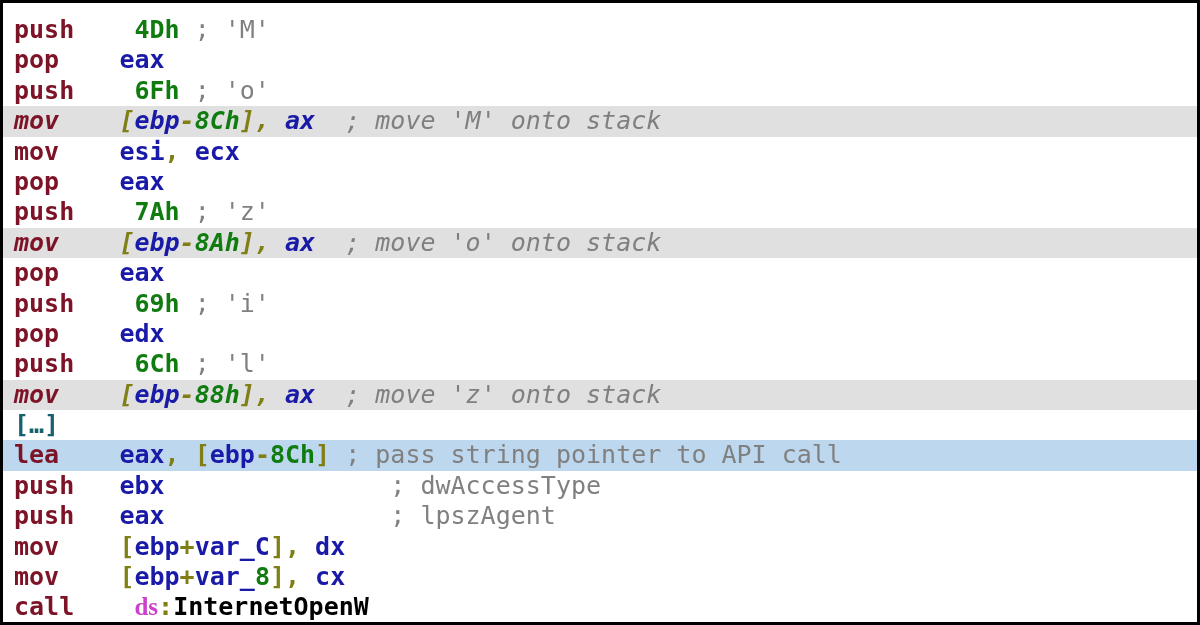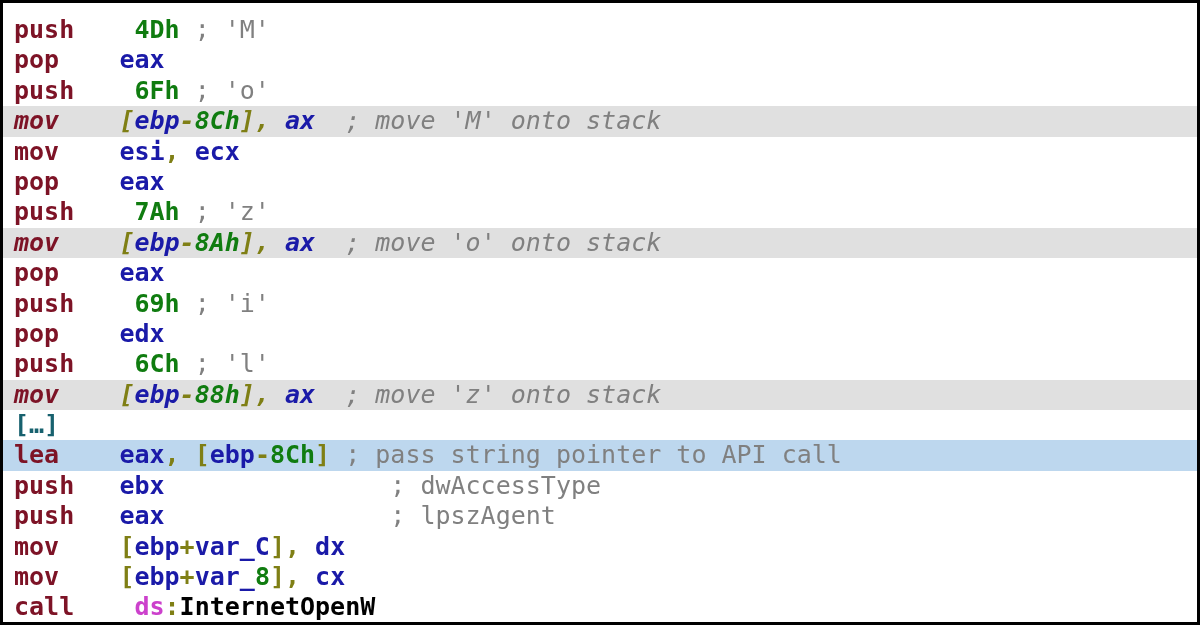--- a/index.html
+++ b/index.html
@@ -29,21 +29,21 @@
     width: 100%;
     box-sizing: border-box;
   }
   .hl-gray { background: var(--highlight_gray, #e0e0e0); font-style: italic; }
   .hl-blue { background: var(--highlight_blue, #bdd7ee); }
   .tk-m { color: var(--mnemonic, #7d1326); }
   .tk-r { color: var(--register, #1a1aa8); }
   .tk-n { color: var(--number, #107c10); }
   .tk-c { color: var(--comment, #808080); font-weight: normal; }
   .tk-p { color: var(--punctuation, #7f7f15); }
-  .tk-d { color: var(--segment_prefix, #cc41cc); }
+  .tk-d { color: var(--segment_prefix, #cc41cc); font-family: Liberation Serif, serif; }
   .tk-k { color: var(--api_name, #000000); }
   .tk-e { color: var(--collapsed_marker, #17616e); }
   .tk-s { color: transparent; }
 </style>
 </head>
 <body>
 
 <div class="window">
   <div class="listing"><div class="line"><span class="tk-m">push</span><span class="tk-s">    </span><span class="tk-n">4Dh</span><span class="tk-s"> </span><span class="tk-c">; 'M'</span></div><div class="line"><span class="tk-m">pop</span><span class="tk-s">    </span><span class="tk-r">eax</span></div><div class="line"><span class="tk-m">push</span><span class="tk-s">    </span><span class="tk-n">6Fh</span><span class="tk-s"> </span><span class="tk-c">; 'o'</span></div><div class="line hl-gray"><span class="tk-m">mov</span><span class="tk-s">    </span><span class="tk-p">[</span><span class="tk-r">ebp</span><span class="tk-p">-</span><span class="tk-n">8Ch</span><span class="tk-p">],</span><span class="tk-s"> </span><span class="tk-r">ax</span><span class="tk-s">  </span><span class="tk-c">; move 'M' onto stack</span></div><div class="line"><span class="tk-m">mov</span><span class="tk-s">    </span><span class="tk-r">esi</span><span class="tk-p">,</span><span class="tk-s"> </span><span class="tk-r">ecx</span></div><div class="line"><span class="tk-m">pop</span><span class="tk-s">    </span><span class="tk-r">eax</span></div><div class="line"><span class="tk-m">push</span><span class="tk-s">    </span><span class="tk-n">7Ah</span><span class="tk-s"> </span><span class="tk-c">; 'z'</span></div><div class="line hl-gray"><span class="tk-m">mov</span><span class="tk-s">    </span><span class="tk-p">[</span><span class="tk-r">ebp</span><span class="tk-p">-</span><span class="tk-n">8Ah</span><span class="tk-p">],</span><span class="tk-s"> </span><span class="tk-r">ax</span><span class="tk-s">  </span><span class="tk-c">; move 'o' onto stack</span></div><div class="line"><span class="tk-m">pop</span><span class="tk-s">    </span><span class="tk-r">eax</span></div><div class="line"><span class="tk-m">push</span><span class="tk-s">    </span><span class="tk-n">69h</span><span class="tk-s"> </span><span class="tk-c">; 'i'</span></div><div class="line"><span class="tk-m">pop</span><span class="tk-s">    </span><span class="tk-r">edx</span></div><div class="line"><span class="tk-m">push</span><span class="tk-s">    </span><span class="tk-n">6Ch</span><span class="tk-s"> </span><span class="tk-c">; 'l'</span></div><div class="line hl-gray"><span class="tk-m">mov</span><span class="tk-s">    </span><span class="tk-p">[</span><span class="tk-r">ebp</span><span class="tk-p">-</span><span class="tk-n">88h</span><span class="tk-p">],</span><span class="tk-s"> </span><span class="tk-r">ax</span><span class="tk-s">  </span><span class="tk-c">; move 'z' onto stack</span></div><div class="line"><span class="tk-e">[…]</span></div><div class="line hl-blue"><span class="tk-m">lea</span><span class="tk-s">    </span><span class="tk-r">eax</span><span class="tk-p">,</span><span class="tk-s"> </span><span class="tk-p">[</span><span class="tk-r">ebp</span><span class="tk-p">-</span><span class="tk-n">8Ch</span><span class="tk-p">]</span><span class="tk-s"> </span><span class="tk-c">; pass string pointer to API call</span></div><div class="line"><span class="tk-m">push</span><span class="tk-s">   </span><span class="tk-r">ebx</span><span class="tk-s">               </span><span class="tk-c">; dwAccessType</span></div><div class="line"><span class="tk-m">push</span><span class="tk-s">   </span><span class="tk-r">eax</span><span class="tk-s">               </span><span class="tk-c">; lpszAgent</span></div><div class="line"><span class="tk-m">mov</span><span class="tk-s">    </span><span class="tk-p">[</span><span class="tk-r">ebp</span><span class="tk-p">+</span><span class="tk-r">var_C</span><span class="tk-p">],</span><span class="tk-s"> </span><span class="tk-r">dx</span></div><div class="line"><span class="tk-m">mov</span><span class="tk-s">    </span><span class="tk-p">[</span><span class="tk-r">ebp</span><span class="tk-p">+</span><span class="tk-r">var_</span><span class="tk-n">8</span><span class="tk-p">],</span><span class="tk-s"> </span><span class="tk-r">cx</span></div><div class="line"><span class="tk-m">call</span><span class="tk-s">    </span><span class="tk-d">ds</span><span class="tk-p">:</span><span class="tk-k">InternetOpenW</span></div></div>
 </div>

